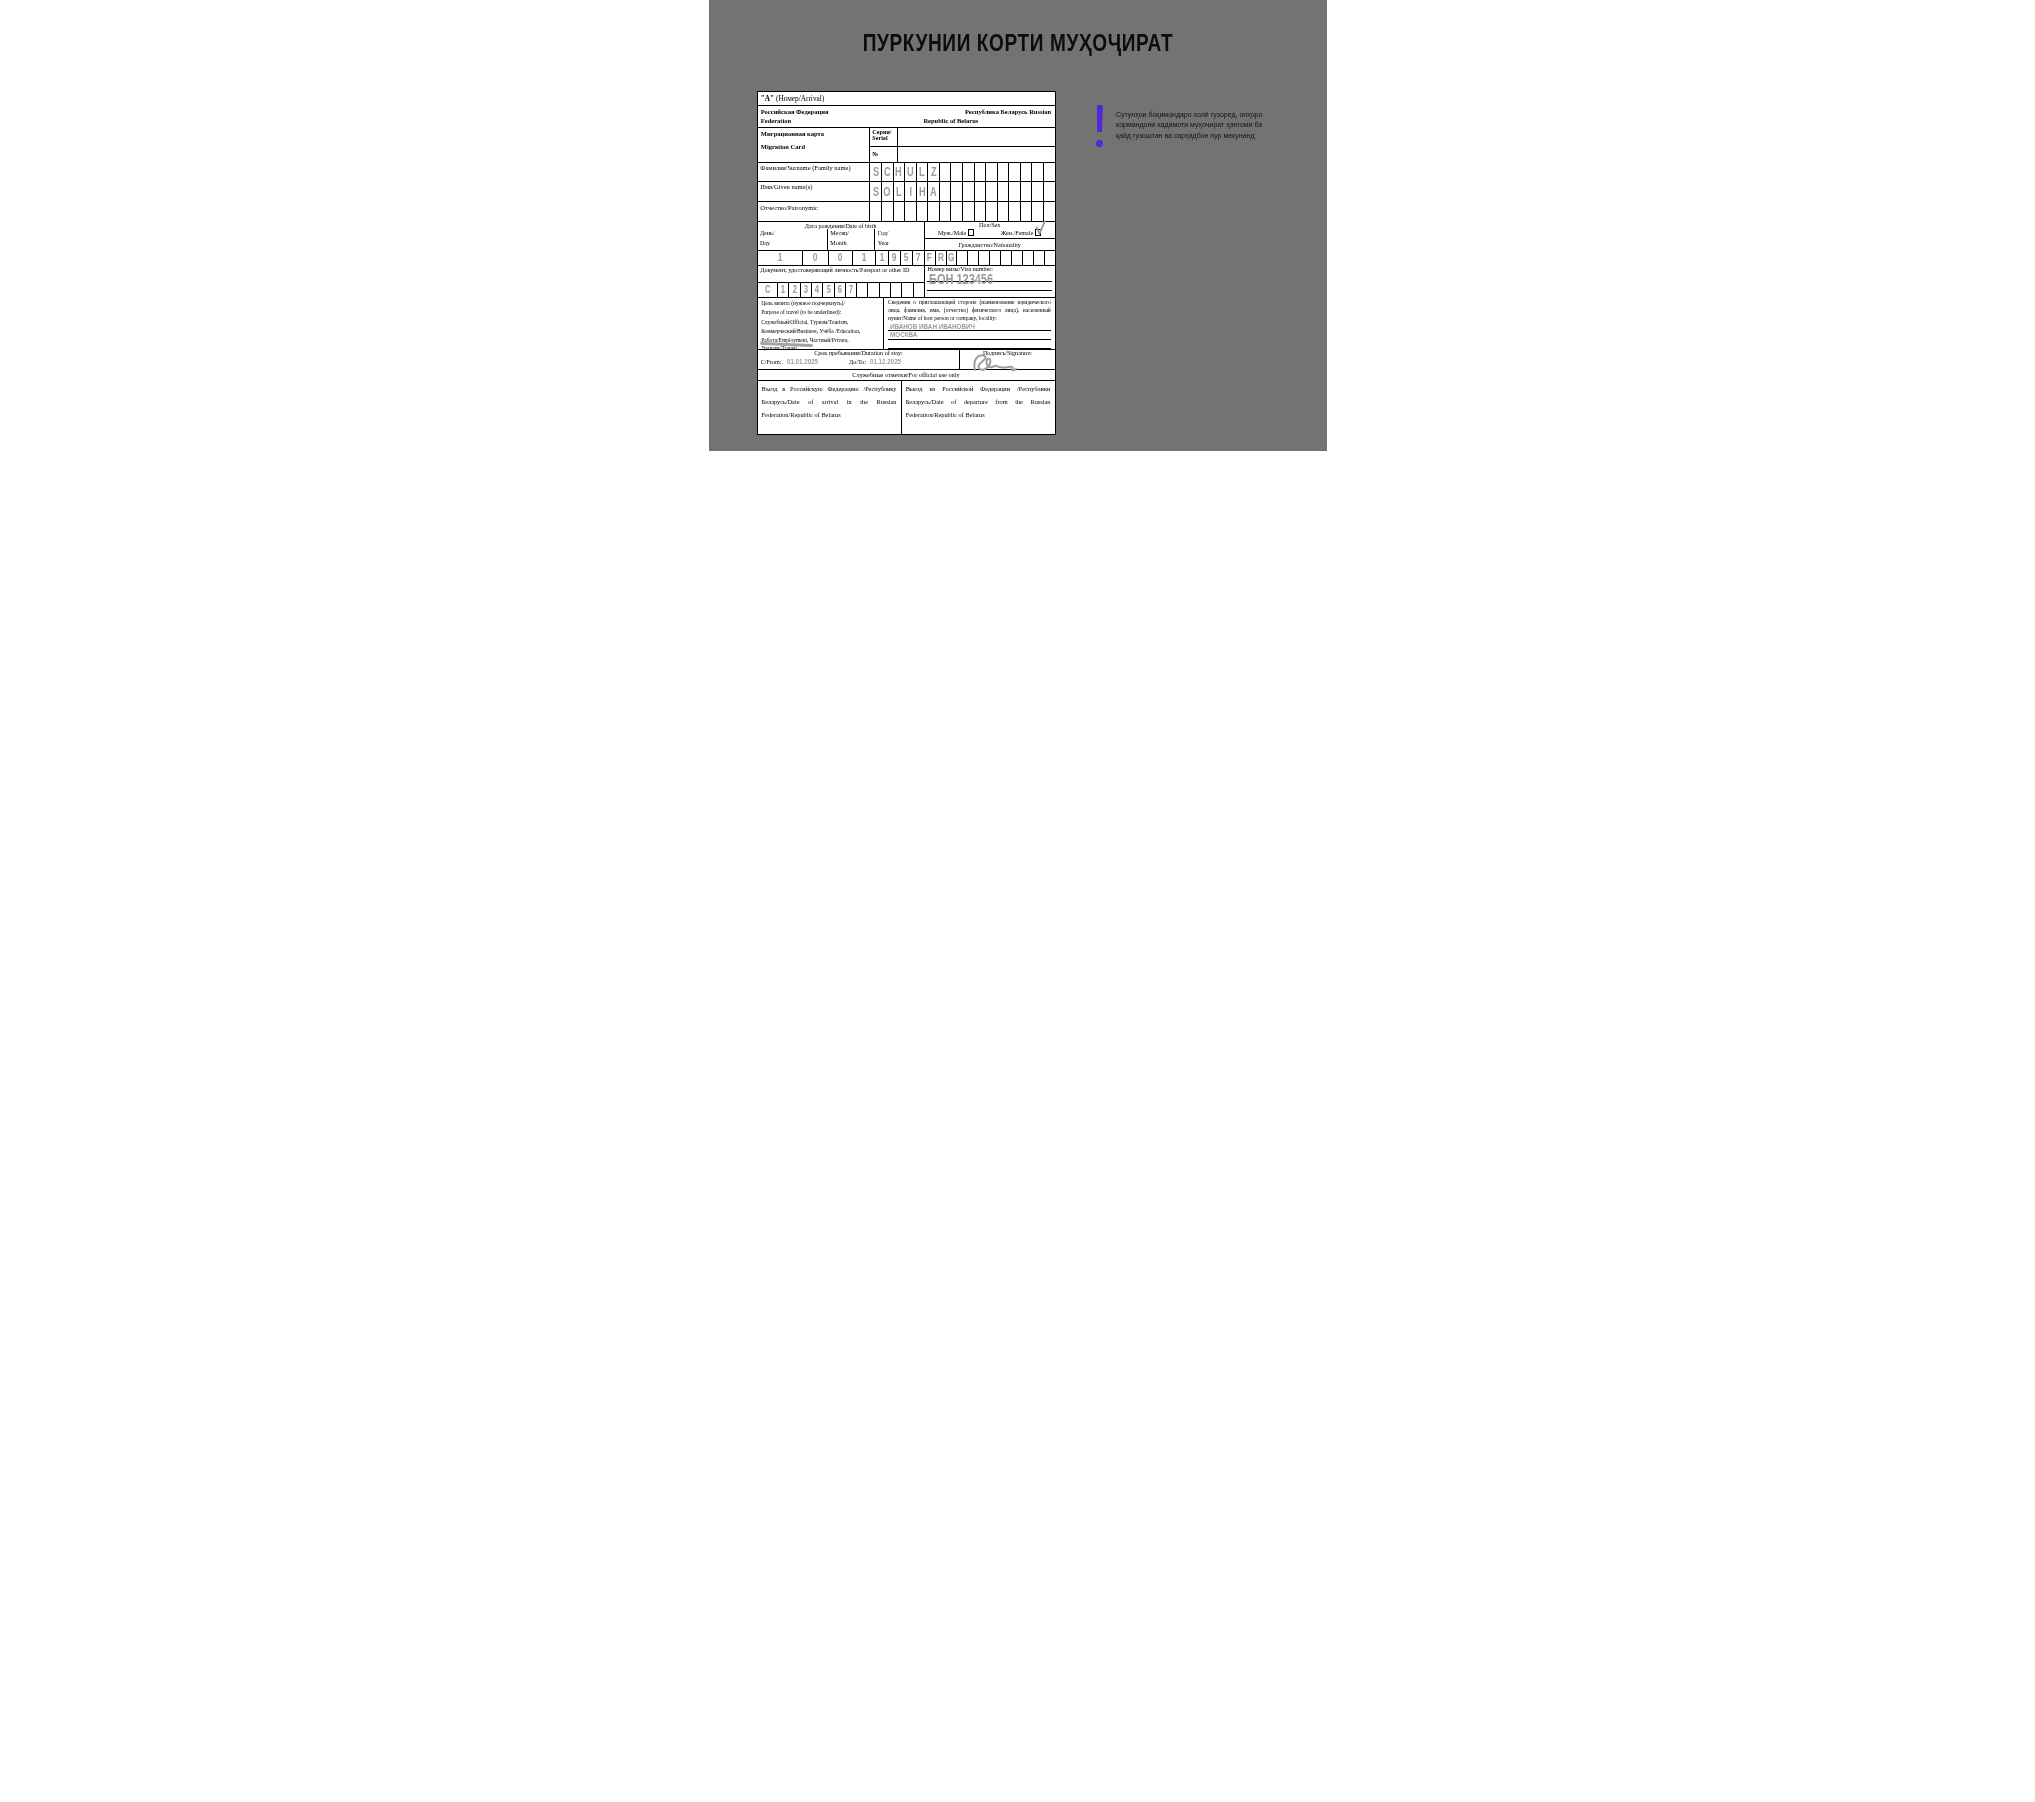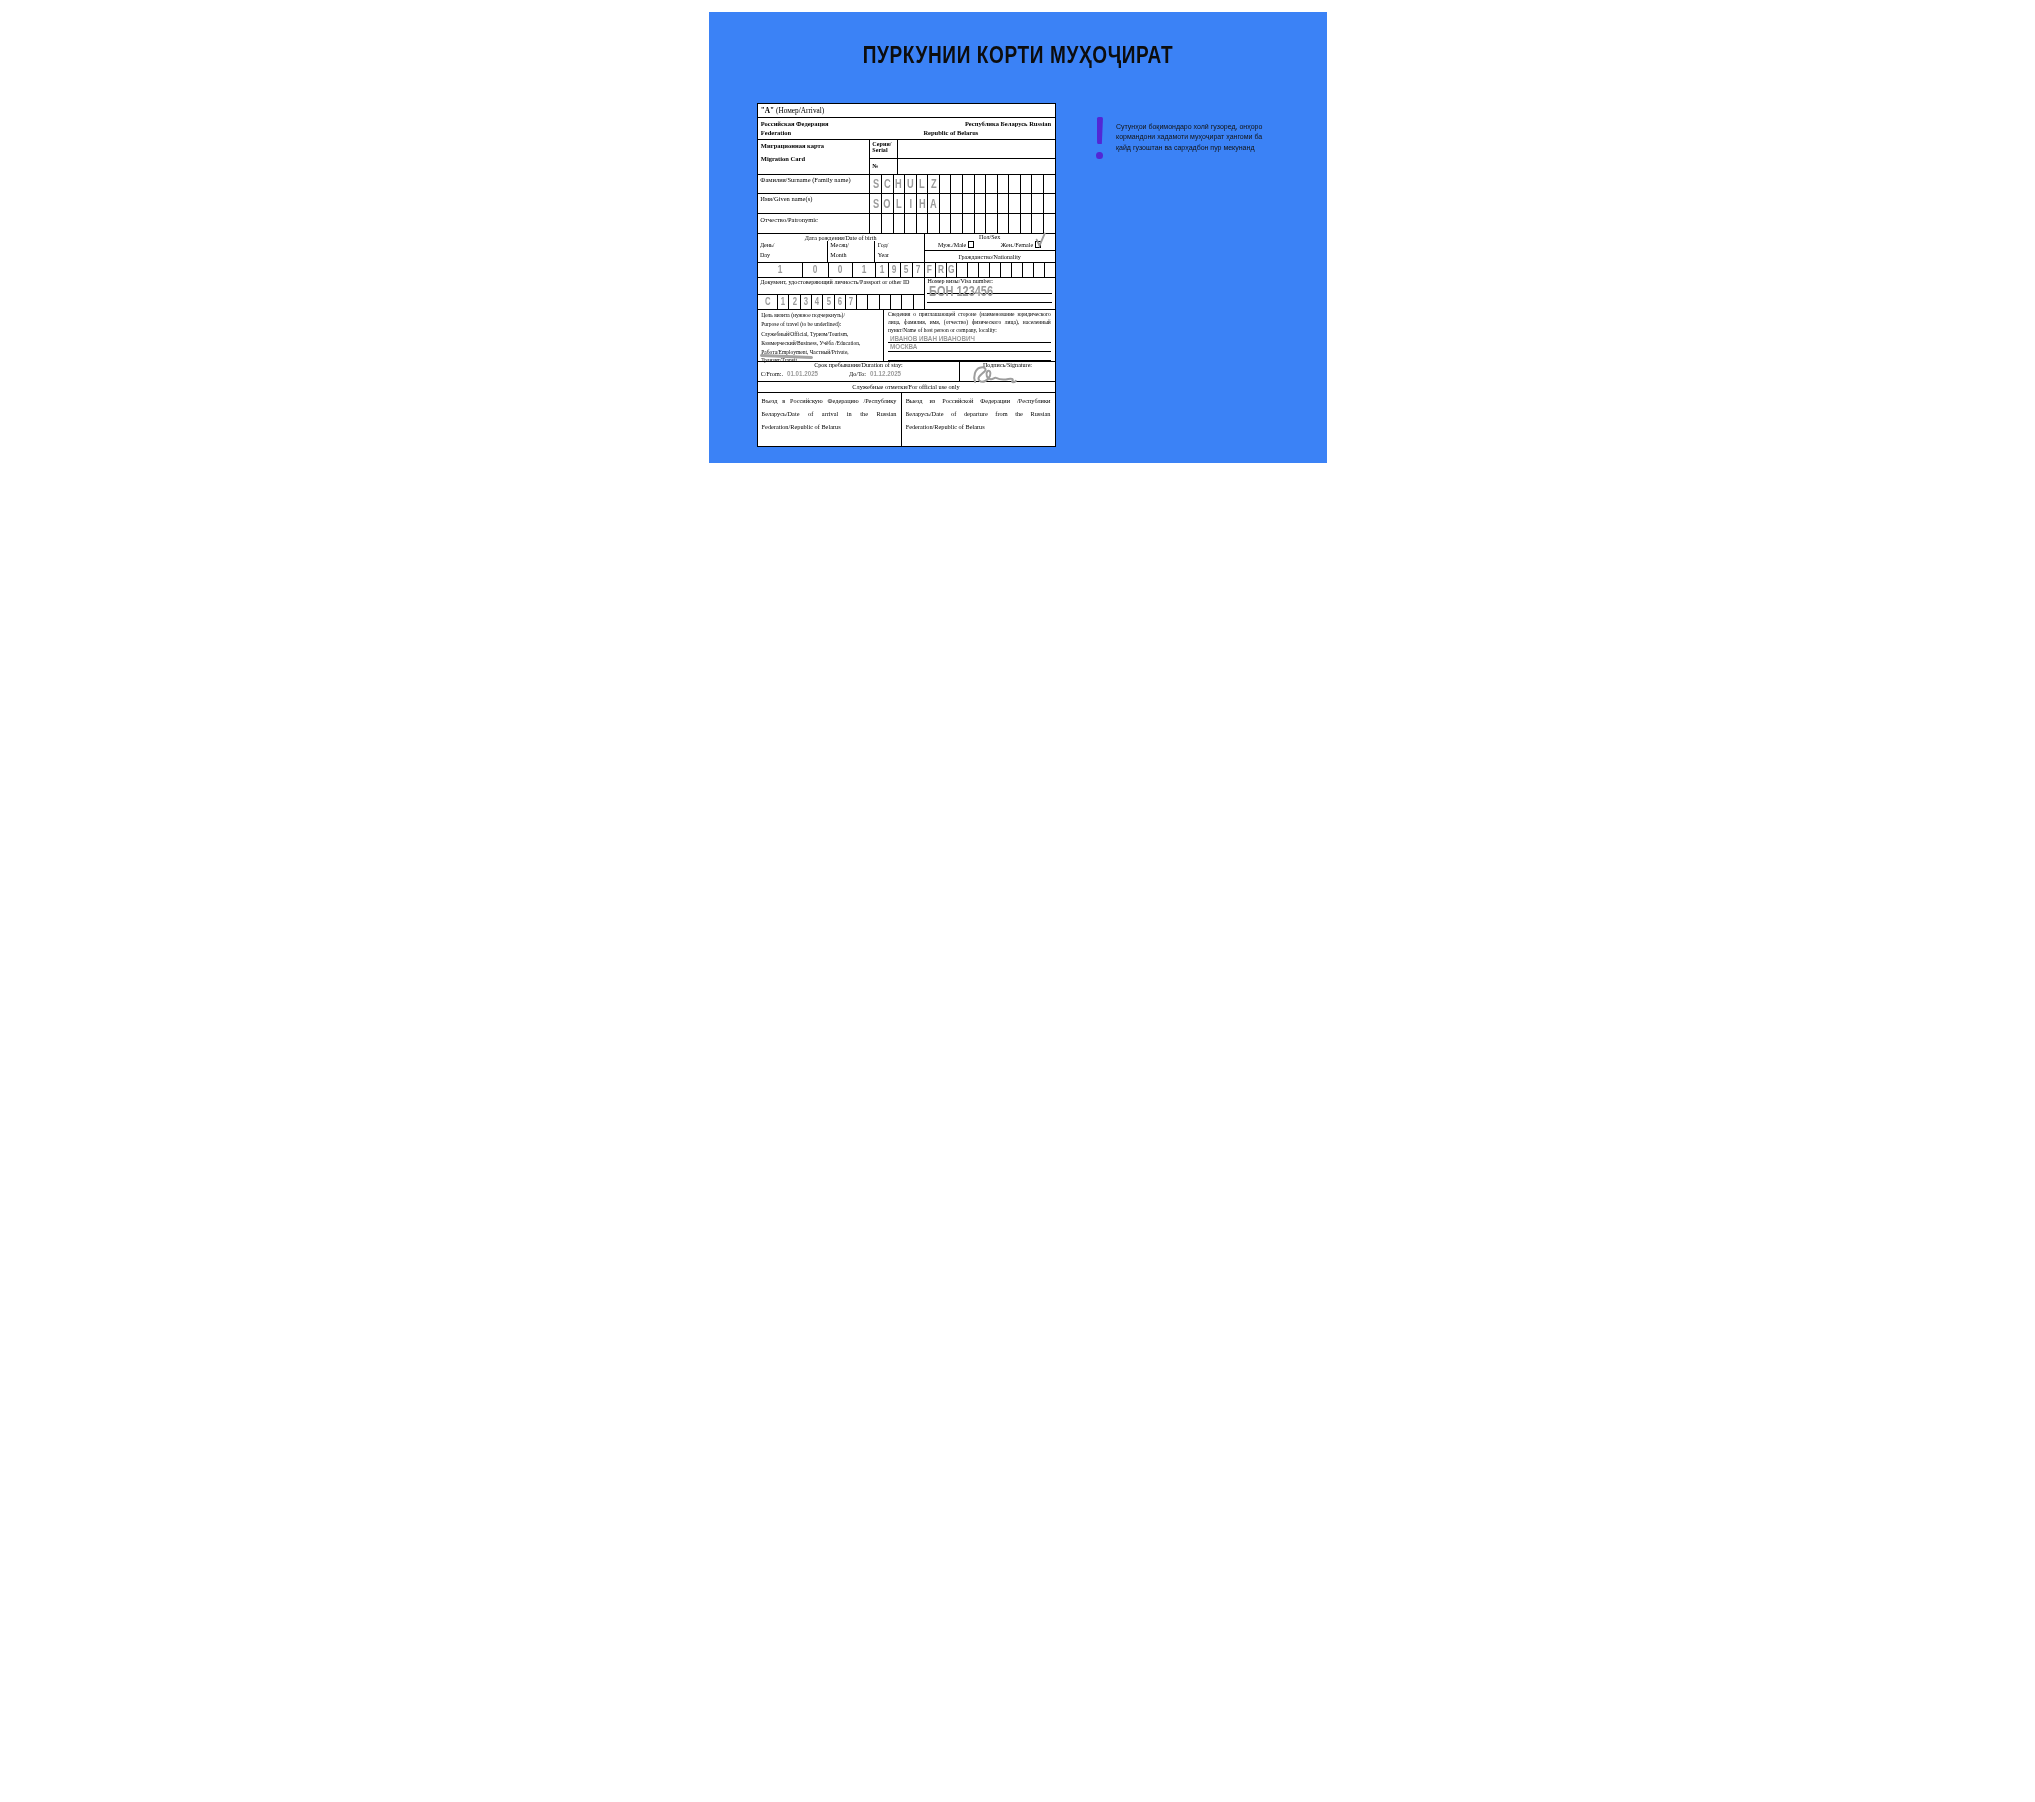--- a/index.html
+++ b/index.html
@@ -1,17 +1,17 @@
 <!DOCTYPE html>
 <html style="font-size:6.5px"><head>
 <meta charset="utf-8">
 <style>
   * { margin:0; padding:0; box-sizing:border-box; }
   body { background:#fff; font-family:"Liberation Serif", serif; color:#000; }
-  .stage { position:relative; width:618px; height:451px; background:#3b82f6; margin:12px auto; overflow:hidden; }
+  .stage { position:relative; width:618px; height:451px; background:#737373; margin:0 auto; overflow:hidden; }
 
   
   .title { position:absolute; top:29px; left:0; width:100%; text-align:center;
            font-family:"Liberation Sans", sans-serif; font-weight:700; font-size:24.4px;
            color:#0d0d0d; transform:scaleX(0.78); letter-spacing:0.8px; white-space:nowrap; }
 
   
   .form { position:absolute; left:48px; top:91px; width:299px; height:344px;
           border:0.8px solid #000; display:flex; flex-direction:column; background:#fff; }
 

